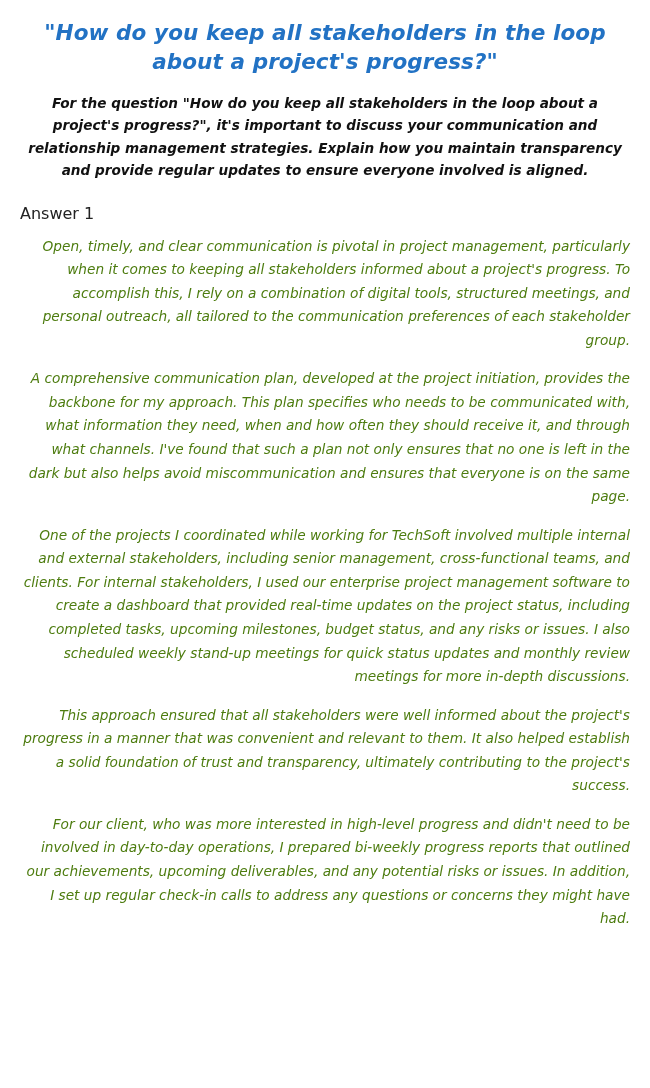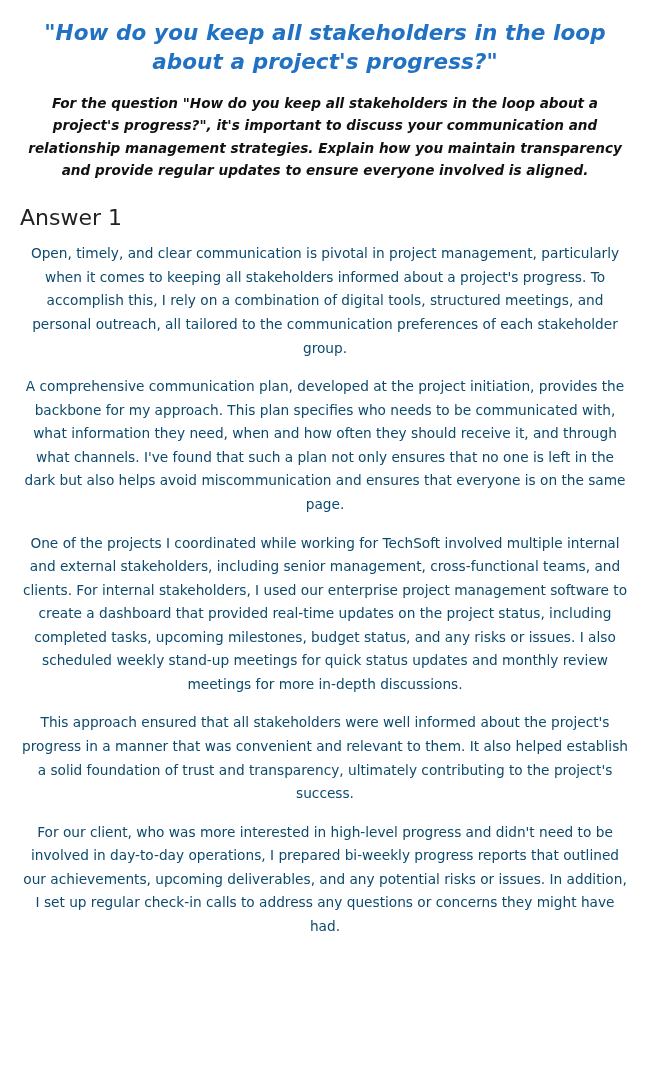--- a/index.html
+++ b/index.html
@@ -33,33 +33,34 @@
   .intro {
     font-style: italic;
     font-weight: bold;
     font-size: 13.6px;
     line-height: 1.65;
     text-align: center;
     color: #111111;
     margin: 0 8px 22px 8px;
   }
   .answer-heading {
-    font-size: 22px;
+    font-size: 16px;
     font-weight: normal;
     color: #222222;
     margin: 0 0 10px 0;
     line-height: 1.3;
     font-family: "DejaVu Sans", sans-serif;
   }
   .para {
+    font-style: italic;
     font-size: 13.7px;
     line-height: 1.72;
-    color: #0c4a6e;
+    color: #4d7c0f;
     margin: 0 0 15px 0;
-    text-align: center;
+    text-align: right;
   }
   .para:last-child {
     margin-bottom: 0;
   }
 </style>
 </head>
 <body>
 
 <div class="page">
 

